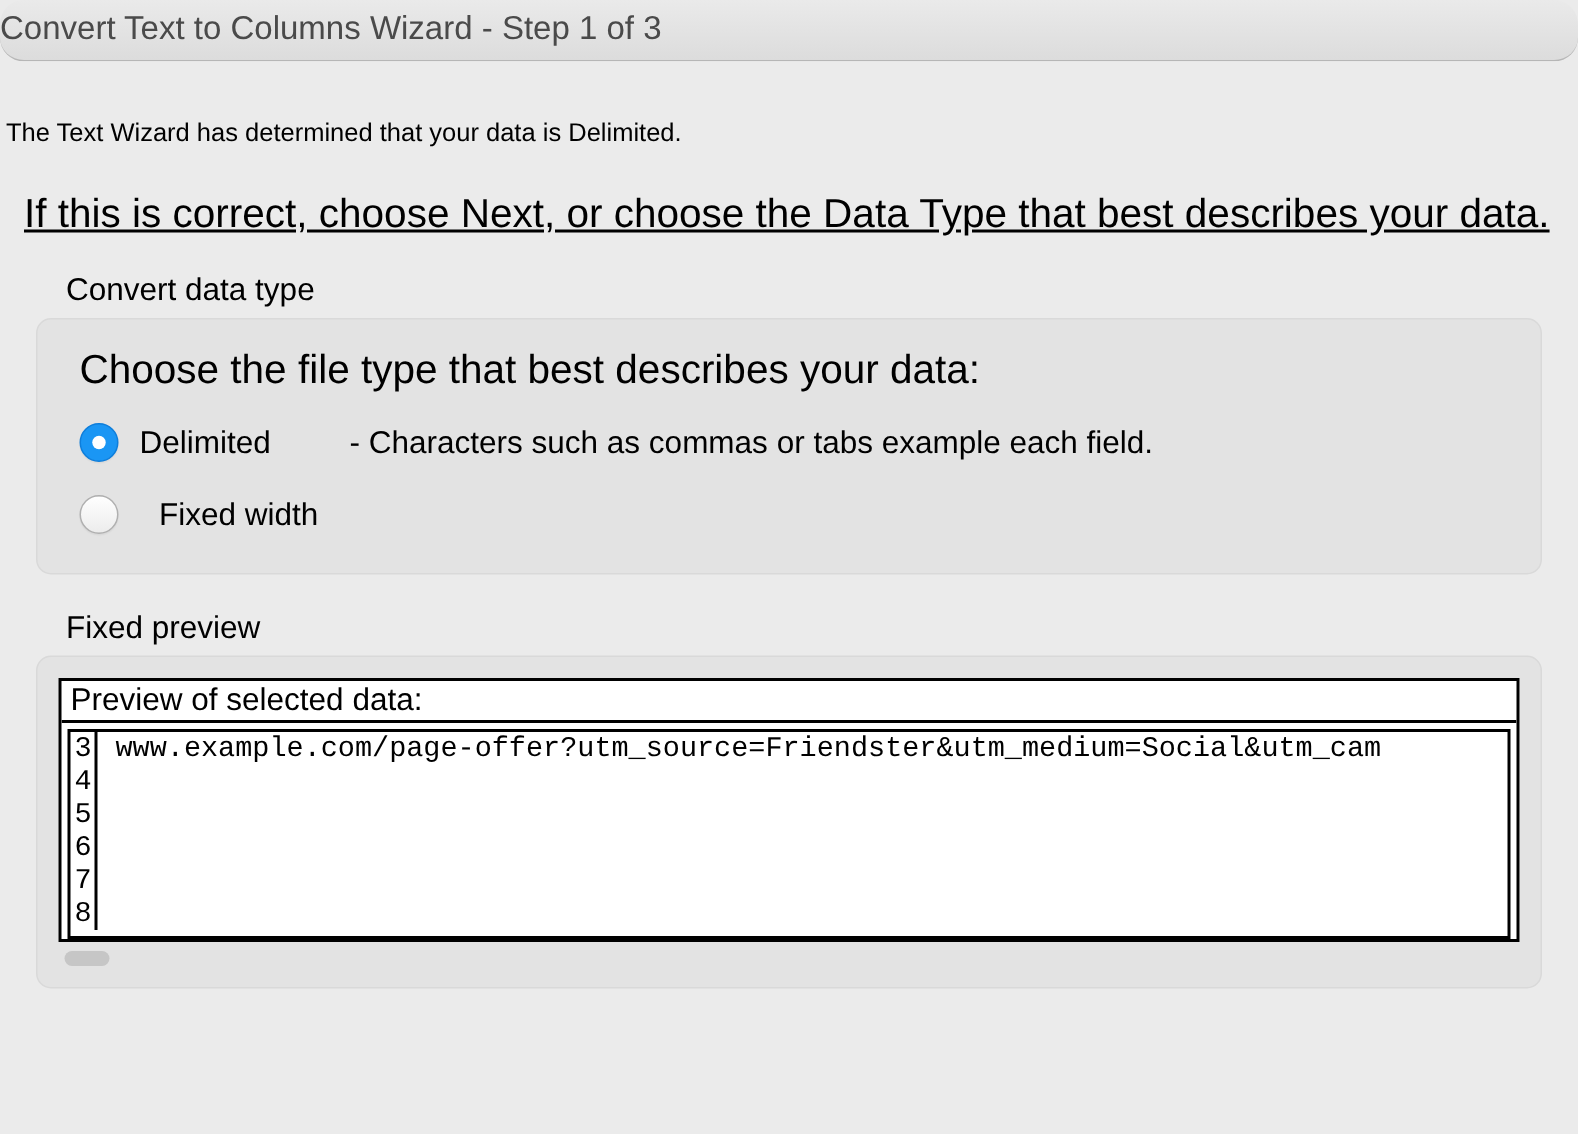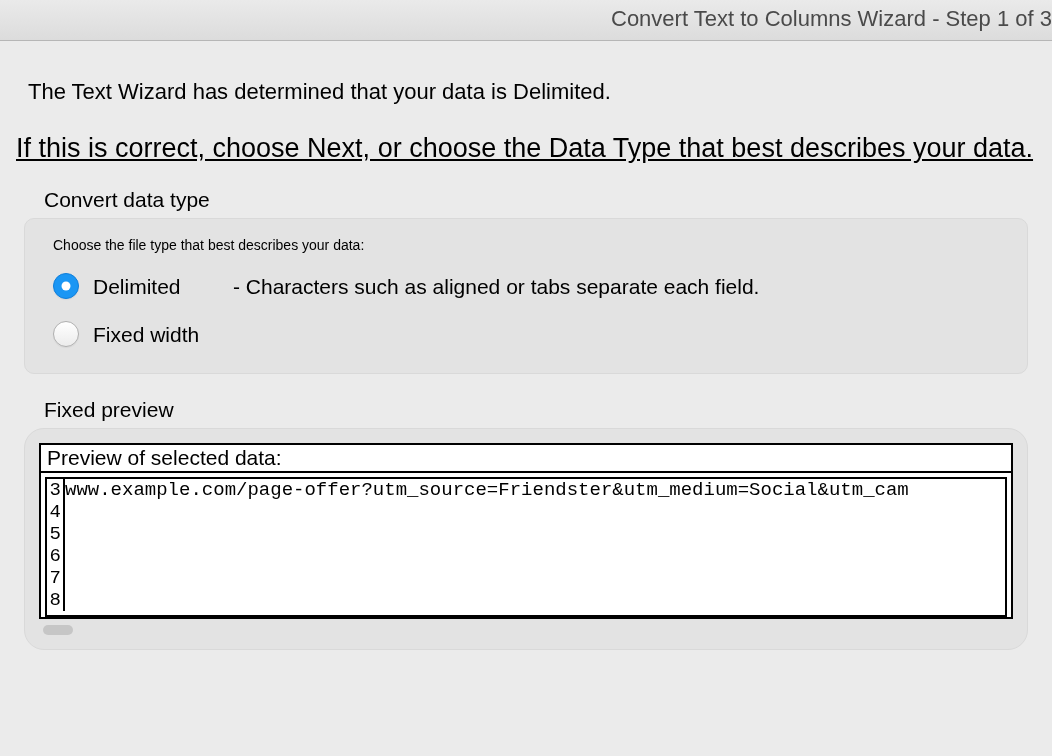--- a/index.html
+++ b/index.html
@@ -9,63 +9,64 @@
     font-family: "Helvetica Neue", Helvetica, Arial, sans-serif;
     font-size: 20px;
     color: #000;
     background: #ebebeb;
     -webkit-font-smoothing: antialiased;
   }
   .titlebar {
     width: 100%;
     background: linear-gradient(to bottom, #eaeaea 0%, #dcdcdc 100%);
     border-bottom: 1px solid #b6b6b6;
-    text-align: right;
+    text-align: left;
     font-size: 22px;
     color: #4a4a4a;
     padding: 6px 0 8px 0;
+    border-radius: 16px;
   }
   .body {
     background: #ebebeb;
     padding: 10px 0 0 0;
   }
   .intro {
-    padding: 0 28px;
+    padding: 0 4px;
     margin: 28px 0 0 0;
-    font-size: 22px;
+    font-size: 17px;
   }
   .intro2 {
     padding: 0 16px;
     margin: 28px 0 0 0;
     font-size: 27px;
     text-decoration: underline;
   }
   .section-label {
     padding: 0 44px;
     margin: 24px 0 6px 0;
     font-size: 21px;
   }
   .panel {
     margin: 0 24px;
     background: #e3e3e3;
     border: 1px solid #d9d9d9;
     border-radius: 10px;
     padding: 18px 28px 26px 28px;
   }
   .panel-inner-label {
-    font-size: 14px;
+    font-size: 27px;
     margin-bottom: 20px;
   }
   .radio-row {
     display: flex;
     align-items: flex-end;
     margin-bottom: 22px;
     font-size: 21px;
   }
-  .radio-row:last-child { margin-bottom: 0; }
+  .radio-row:last-child { margin-bottom: 0; gap: 13px; }
   .radio {
     width: 26px; height: 26px;
     border-radius: 50%;
     border: 1px solid #b0b0b0;
     background: linear-gradient(to bottom, #fff, #ececec);
     margin-right: 14px;
     position: relative;
     flex: 0 0 auto;
     box-shadow: 0 1px 1px rgba(0,0,0,0.05);
   }
@@ -86,21 +87,21 @@
     width: 140px;
     flex: 0 0 auto;
   }
   .radio-desc {
     flex: 1 1 auto;
   }
   .preview-panel {
     margin: 0 24px;
     background: #e3e3e3;
     border: 1px solid #d9d9d9;
-    border-radius: 20px;
+    border-radius: 10px;
     padding: 14px 14px 14px 14px;
   }
   .preview-outer {
     background: #fff;
     border: 2px solid #000;
     padding: 0;
     font-family: "Menlo", "Consolas", "Courier New", monospace;
     font-size: 19px;
     line-height: 22px;
     overflow: hidden;
@@ -123,21 +124,21 @@
   .preview-line {
     display: flex;
   }
   .preview-rownum {
     width: 18px;
     text-align: right;
     border-right: 2px solid #000;
     padding-right: 2px;
   }
   .preview-cell {
-    padding-left: 0;
+    padding-left: 12px;
     white-space: pre;
   }
   .scroll-thumb {
     margin: 6px 0 0 4px;
     width: 30px; height: 10px;
     border-radius: 5px;
     background: #c6c6c6;
   }
 </style>
 </head>
@@ -151,21 +152,21 @@
   <div class="intro2">If this is correct, choose Next, or choose the Data Type that best describes your data.</div>
 
   <div class="section-label">Convert data type</div>
 
   <div class="panel">
     <div class="panel-inner-label">Choose the file type that best describes your data:</div>
 
     <div class="radio-row">
       <div class="radio selected"></div>
       <div class="radio-label">Delimited</div>
-      <div class="radio-desc">- Characters such as aligned or tabs separate each field.</div>
+      <div class="radio-desc">- Characters such as commas or tabs example each field.</div>
     </div>
 
     <div class="radio-row">
       <div class="radio"></div>
       <div class="radio-label">Fixed width</div>
     </div>
   </div>
 
   <div class="section-label">Fixed preview</div>
 

